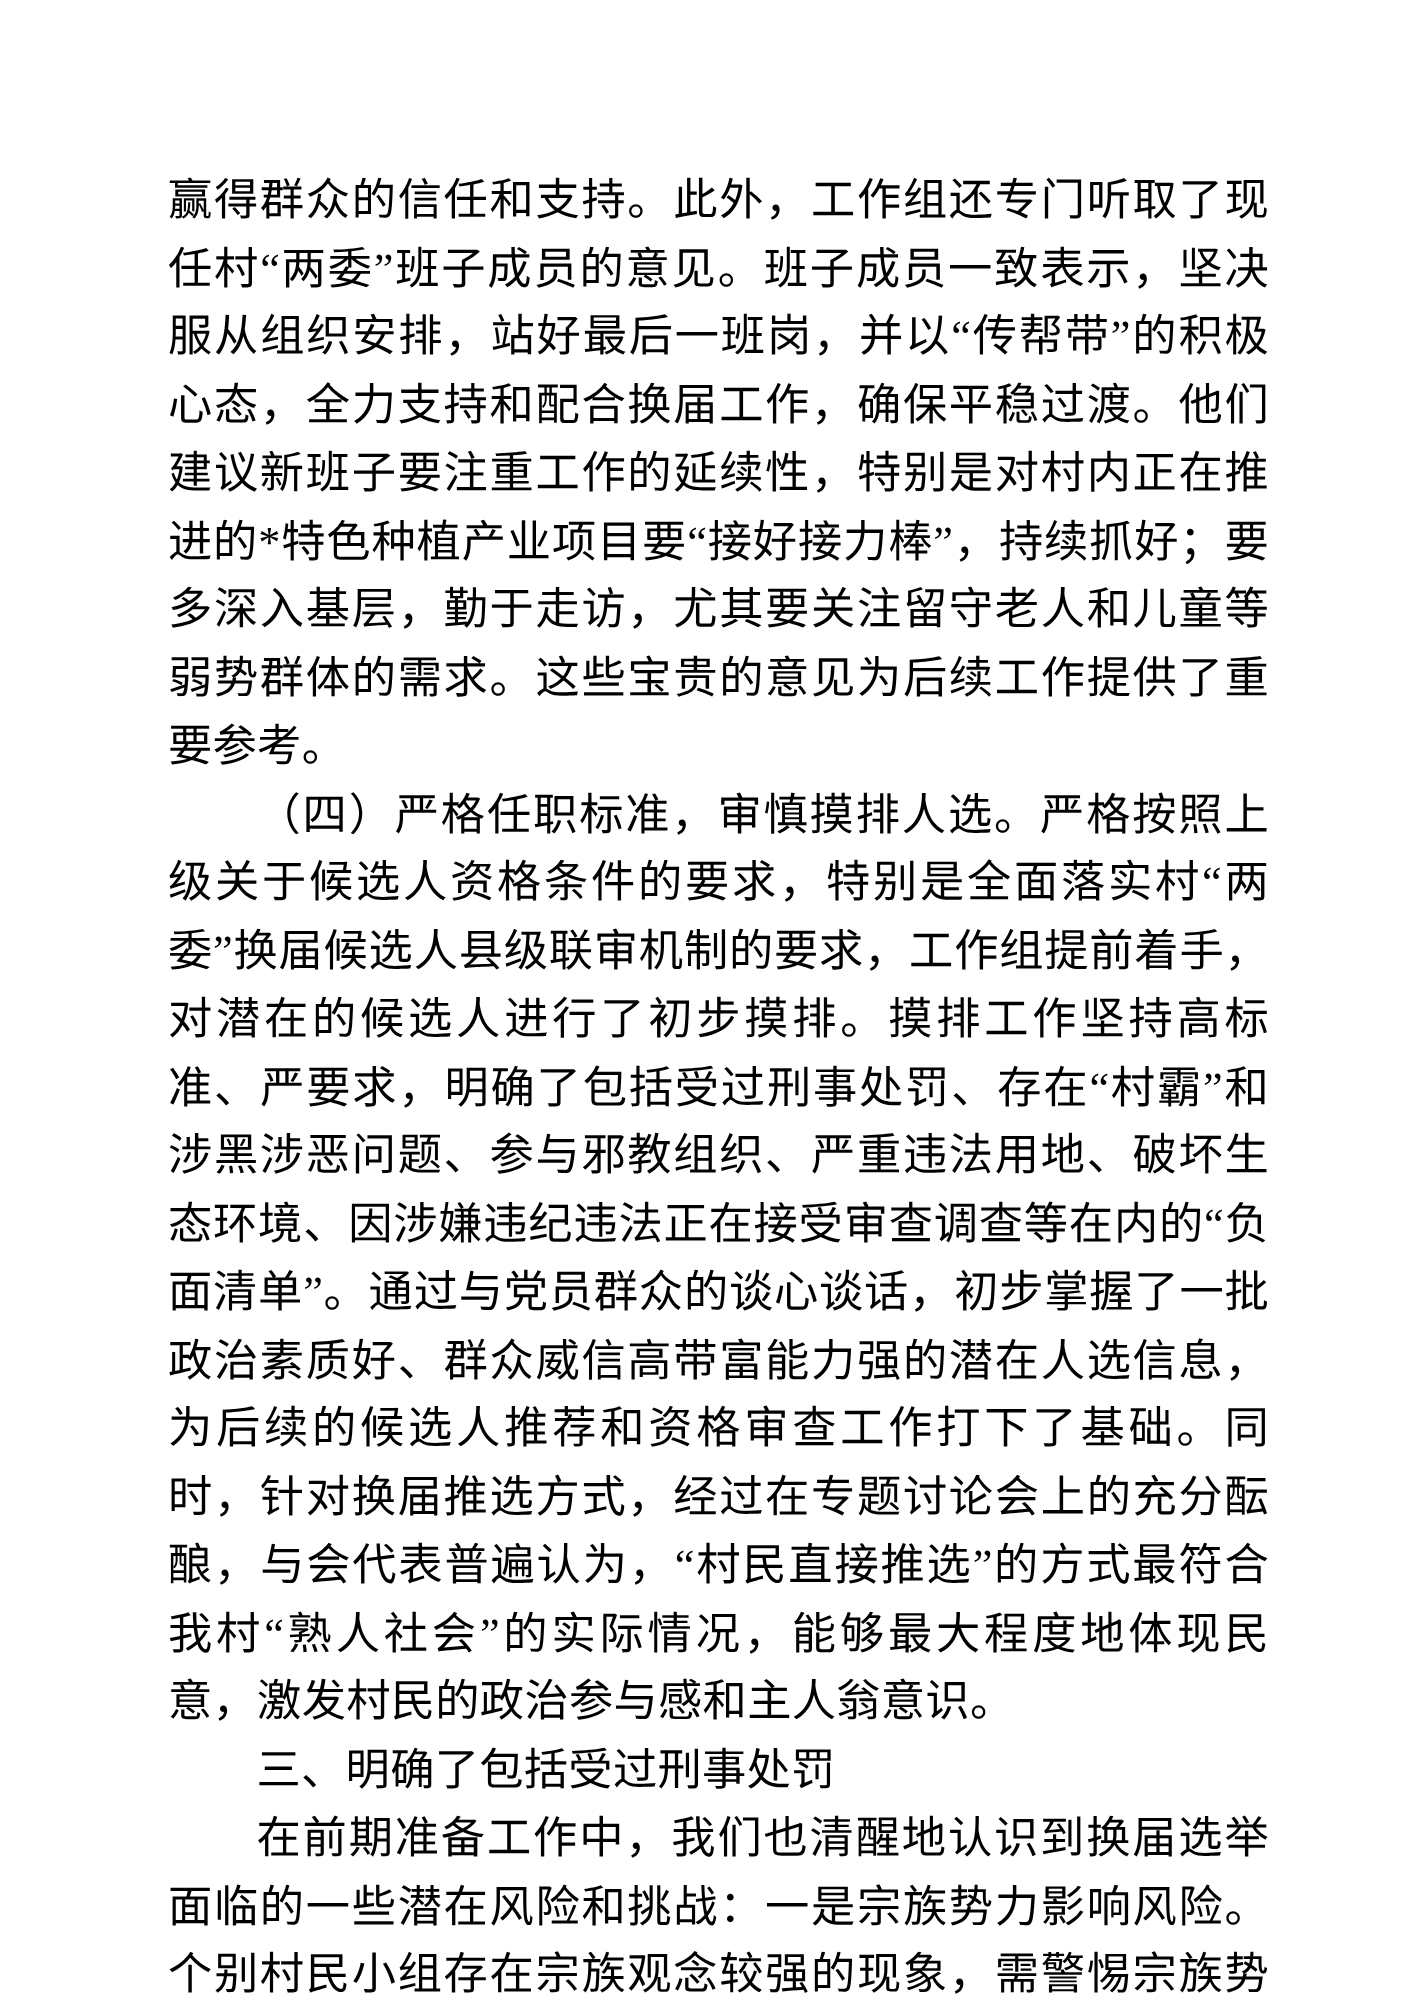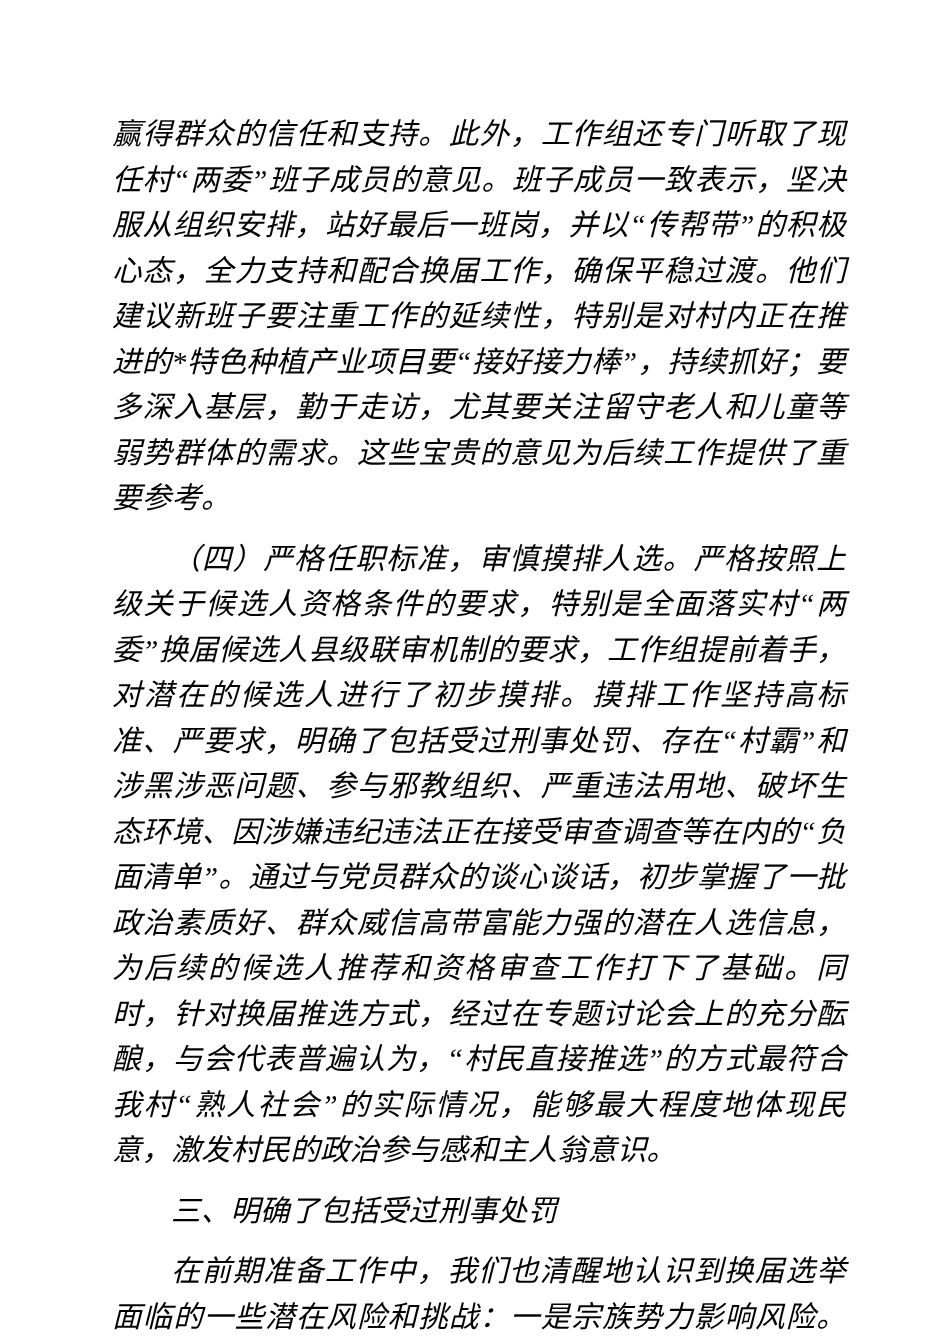--- a/index.html
+++ b/index.html
@@ -15,42 +15,41 @@
     color: #000000;
     overflow: hidden;
   }
   .page {
     position: relative;
     box-sizing: border-box;
     width: 950px;
     height: 980px;
     padding: 112px 104px 60px 112px;
     background: #ffffff;
-    font-style: italic;
   }
   .doc-body {
     font-size: 29.5px;
     line-height: 45.5px;
     letter-spacing: 0.2px;
     text-align: justify;
     text-justify: inter-ideograph;
   }
   .para {
     margin: 0;
     text-indent: 2em;
     white-space: normal;
   }
   .para.no-indent {
     text-indent: 0;
   }
   .para.heading {
     text-indent: 2em;
   }
   .para + .para {
-    margin-top: 15px;
+    margin-top: 0;
   }
 </style>
 </head>
 <body>
 
 <div class="page">
   <div class="doc-body">
     <p class="para no-indent">赢得群众的信任和支持。此外，工作组还专门听取了现任村“两委”班子成员的意见。班子成员一致表示，坚决服从组织安排，站好最后一班岗，并以“传帮带”的积极心态，全力支持和配合换届工作，确保平稳过渡。他们建议新班子要注重工作的延续性，特别是对村内正在推进的*特色种植产业项目要“接好接力棒”，持续抓好；要多深入基层，勤于走访，尤其要关注留守老人和儿童等弱势群体的需求。这些宝贵的意见为后续工作提供了重要参考。</p>
     <p class="para">（四）严格任职标准，审慎摸排人选。严格按照上级关于候选人资格条件的要求，特别是全面落实村“两委”换届候选人县级联审机制的要求，工作组提前着手，对潜在的候选人进行了初步摸排。摸排工作坚持高标准、严要求，明确了包括受过刑事处罚、存在“村霸”和涉黑涉恶问题、参与邪教组织、严重违法用地、破坏生态环境、因涉嫌违纪违法正在接受审查调查等在内的“负面清单”。通过与党员群众的谈心谈话，初步掌握了一批政治素质好、群众威信高带富能力强的潜在人选信息，为后续的候选人推荐和资格审查工作打下了基础。同时，针对换届推选方式，经过在专题讨论会上的充分酝酿，与会代表普遍认为，“村民直接推选”的方式最符合我村“熟人社会”的实际情况，能够最大程度地体现民意，激发村民的政治参与感和主人翁意识。</p>
     <p class="para heading">三、明确了包括受过刑事处罚</p>

